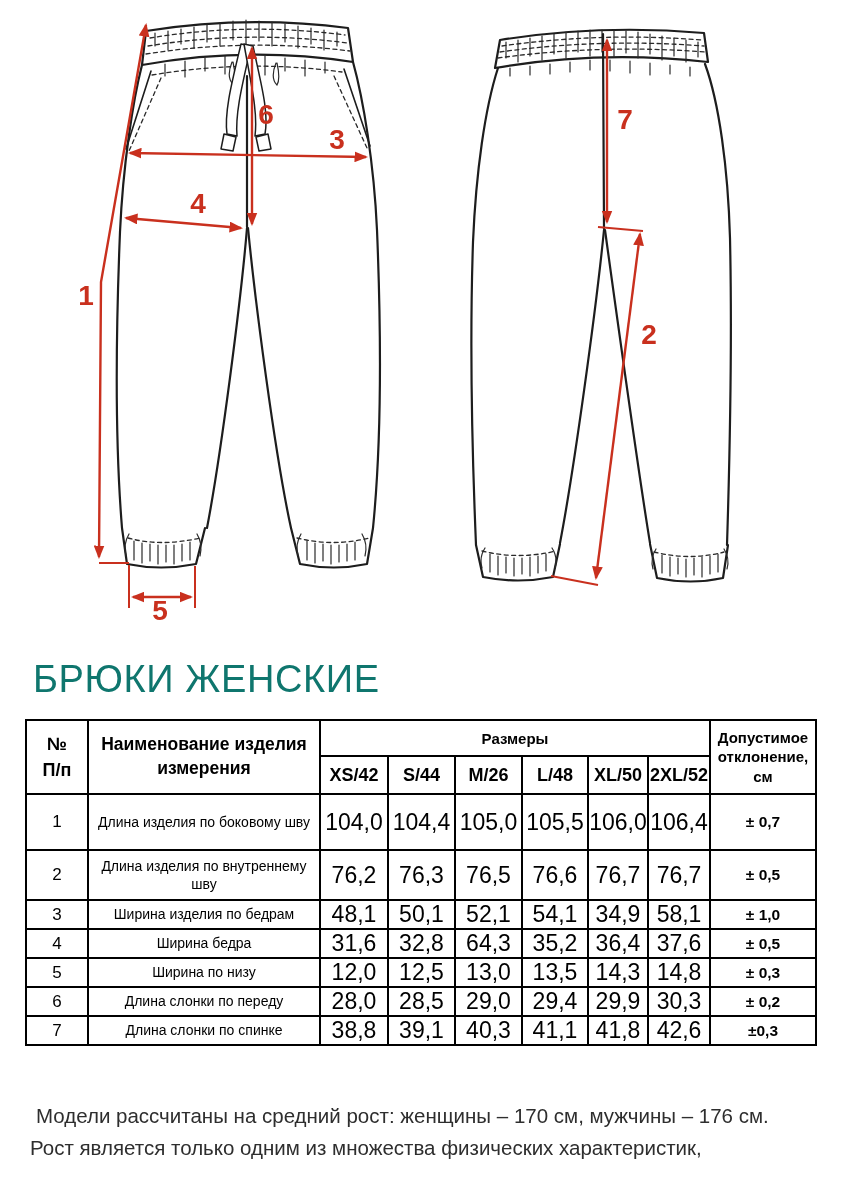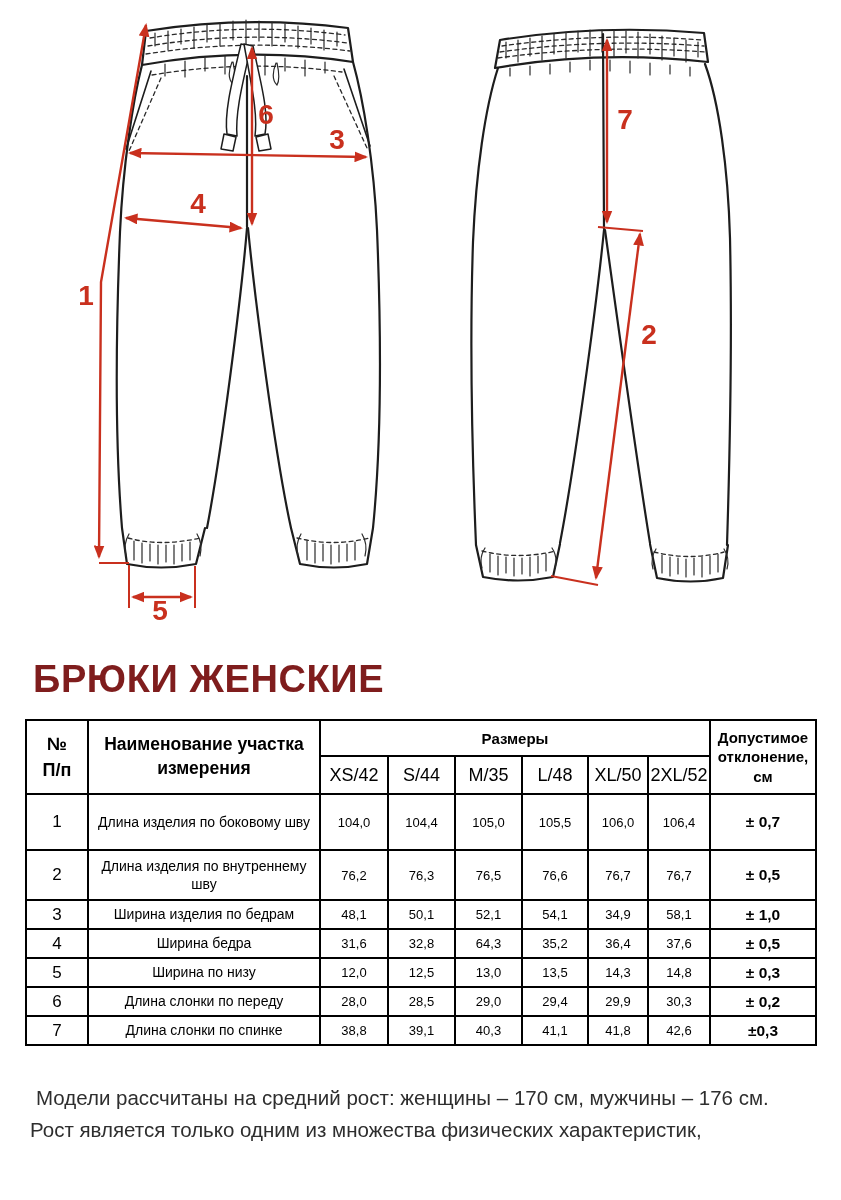--- a/index.html
+++ b/index.html
@@ -11,41 +11,41 @@
   .diagram{position:relative;width:841px;height:648px;}
   .ink{stroke:#1d1d1d;fill:none;stroke-width:2.2;stroke-linecap:round;stroke-linejoin:round;}
   .ink-mid{stroke:#1d1d1d;fill:none;stroke-width:1.6;stroke-linecap:round;}
   .ink-thin{stroke:#2a2a2a;fill:none;stroke-width:1.2;stroke-linecap:round;}
   .ink-dash{stroke:#2a2a2a;fill:none;stroke-width:1.3;stroke-dasharray:4 3.5;stroke-linecap:round;}
   .cord{fill:#ffffff;stroke:#1d1d1d;stroke-width:1.5;stroke-linejoin:round;}
   .red{stroke:#c9301e;fill:none;stroke-width:2.4;stroke-linecap:butt;}
   .red-thin{stroke:#c9301e;fill:none;stroke-width:2;}
   text.mlabel{font-family:"Liberation Sans",sans-serif;font-weight:bold;font-size:28px;fill:#c9301e;text-anchor:middle;}
   .title{
-    margin:10px 0 18px 33px;font-size:38px;font-weight:bold;
-    color:#7f1d1d;letter-spacing:0.6px;
+    margin:10px 0 18px 33px;font-size:38px;font-weight:normal;
+    color:#0f766e;letter-spacing:0.6px;
   }
   table.sizes{
     border-collapse:collapse;margin-left:25px;width:790px;table-layout:fixed;
     font-family:"Liberation Sans",sans-serif;
   }
   table.sizes th,table.sizes td{border:2px solid #000;text-align:center;padding:0;vertical-align:middle;}
   th.num-h{font-size:18px;font-weight:bold;line-height:1.45;}
   th.name-h{font-size:17.5px;font-weight:bold;line-height:1.35;padding:2px 10px;}
   th.sizes-h{font-size:15px;font-weight:bold;height:34px;}
-  th.size-col{font-size:18px;font-weight:normal;height:36px;border-radius:13px;}
+  th.size-col{font-size:18px;font-weight:bold;height:36px;border-radius:13px;}
   th.dev-h{font-size:15px;font-weight:bold;line-height:1.3;padding:2px 2px;margin-top:36px;}
   td.c-num{font-size:17px;}
   td.c-name{font-size:14px;text-align:left;padding:2px 4px 2px 7px;line-height:1.3;}
-  td.c-val{font-size:13px;}
+  td.c-val{font-size:23px;}
   td.c-dev{font-size:15.5px;font-weight:bold;border-radius:8px;}
   tr.r-tall1 td{height:54px;}
   tr.r-tall2 td{height:48px;}
   tr.r-std td{height:27px;}
-  .footer{margin:36px 18px 0 30px;font-size:20.5px;line-height:1.57;color:#2e2e2e;}
+  .footer{margin:54px 18px 0 30px;font-size:20.5px;line-height:1.57;color:#2e2e2e;}
   .footer .f-line1{padding-left:6px;}
 </style>
 </head>
 <body>
 
 <div class="diagram">
 <svg width="841" height="648" viewBox="0 0 841 648">
   <defs>
     <marker id="ah" viewBox="0 0 10 8" refX="8.5" refY="4" markerWidth="13.5" markerHeight="11" orient="auto-start-reverse" markerUnits="userSpaceOnUse">
       <path d="M0,0 L10,4 L0,8 Z" fill="#c9301e"></path>
@@ -169,28 +169,28 @@
       <col style="width:60px">
       <col style="width:62px">
     <col style="width:106px">
   </colgroup>
   <thead>
     <tr>
       <th class="num-h" rowspan="2">
         <div>№</div>
         <div>П/п</div>
       </th>
-      <th class="name-h" rowspan="2">Наименование участка измерения</th>
+      <th class="name-h" rowspan="2">Наименование изделия измерения</th>
       <th class="sizes-h" colspan="6">Размеры</th>
       <th class="dev-h" rowspan="2">Допустимое отклонение, см</th>
     </tr>
     <tr>
       <th class="size-col">XS/42</th>
       <th class="size-col">S/44</th>
-      <th class="size-col">M/35</th>
+      <th class="size-col">M/26</th>
       <th class="size-col">L/48</th>
       <th class="size-col">XL/50</th>
       <th class="size-col">2XL/52</th>
     </tr>
   </thead>
   <tbody>
     <tr class="r-tall1">
       <td class="c-num">1</td>
       <td class="c-name">Длина изделия по боковому шву</td>
       <td class="c-val">104,0</td>

